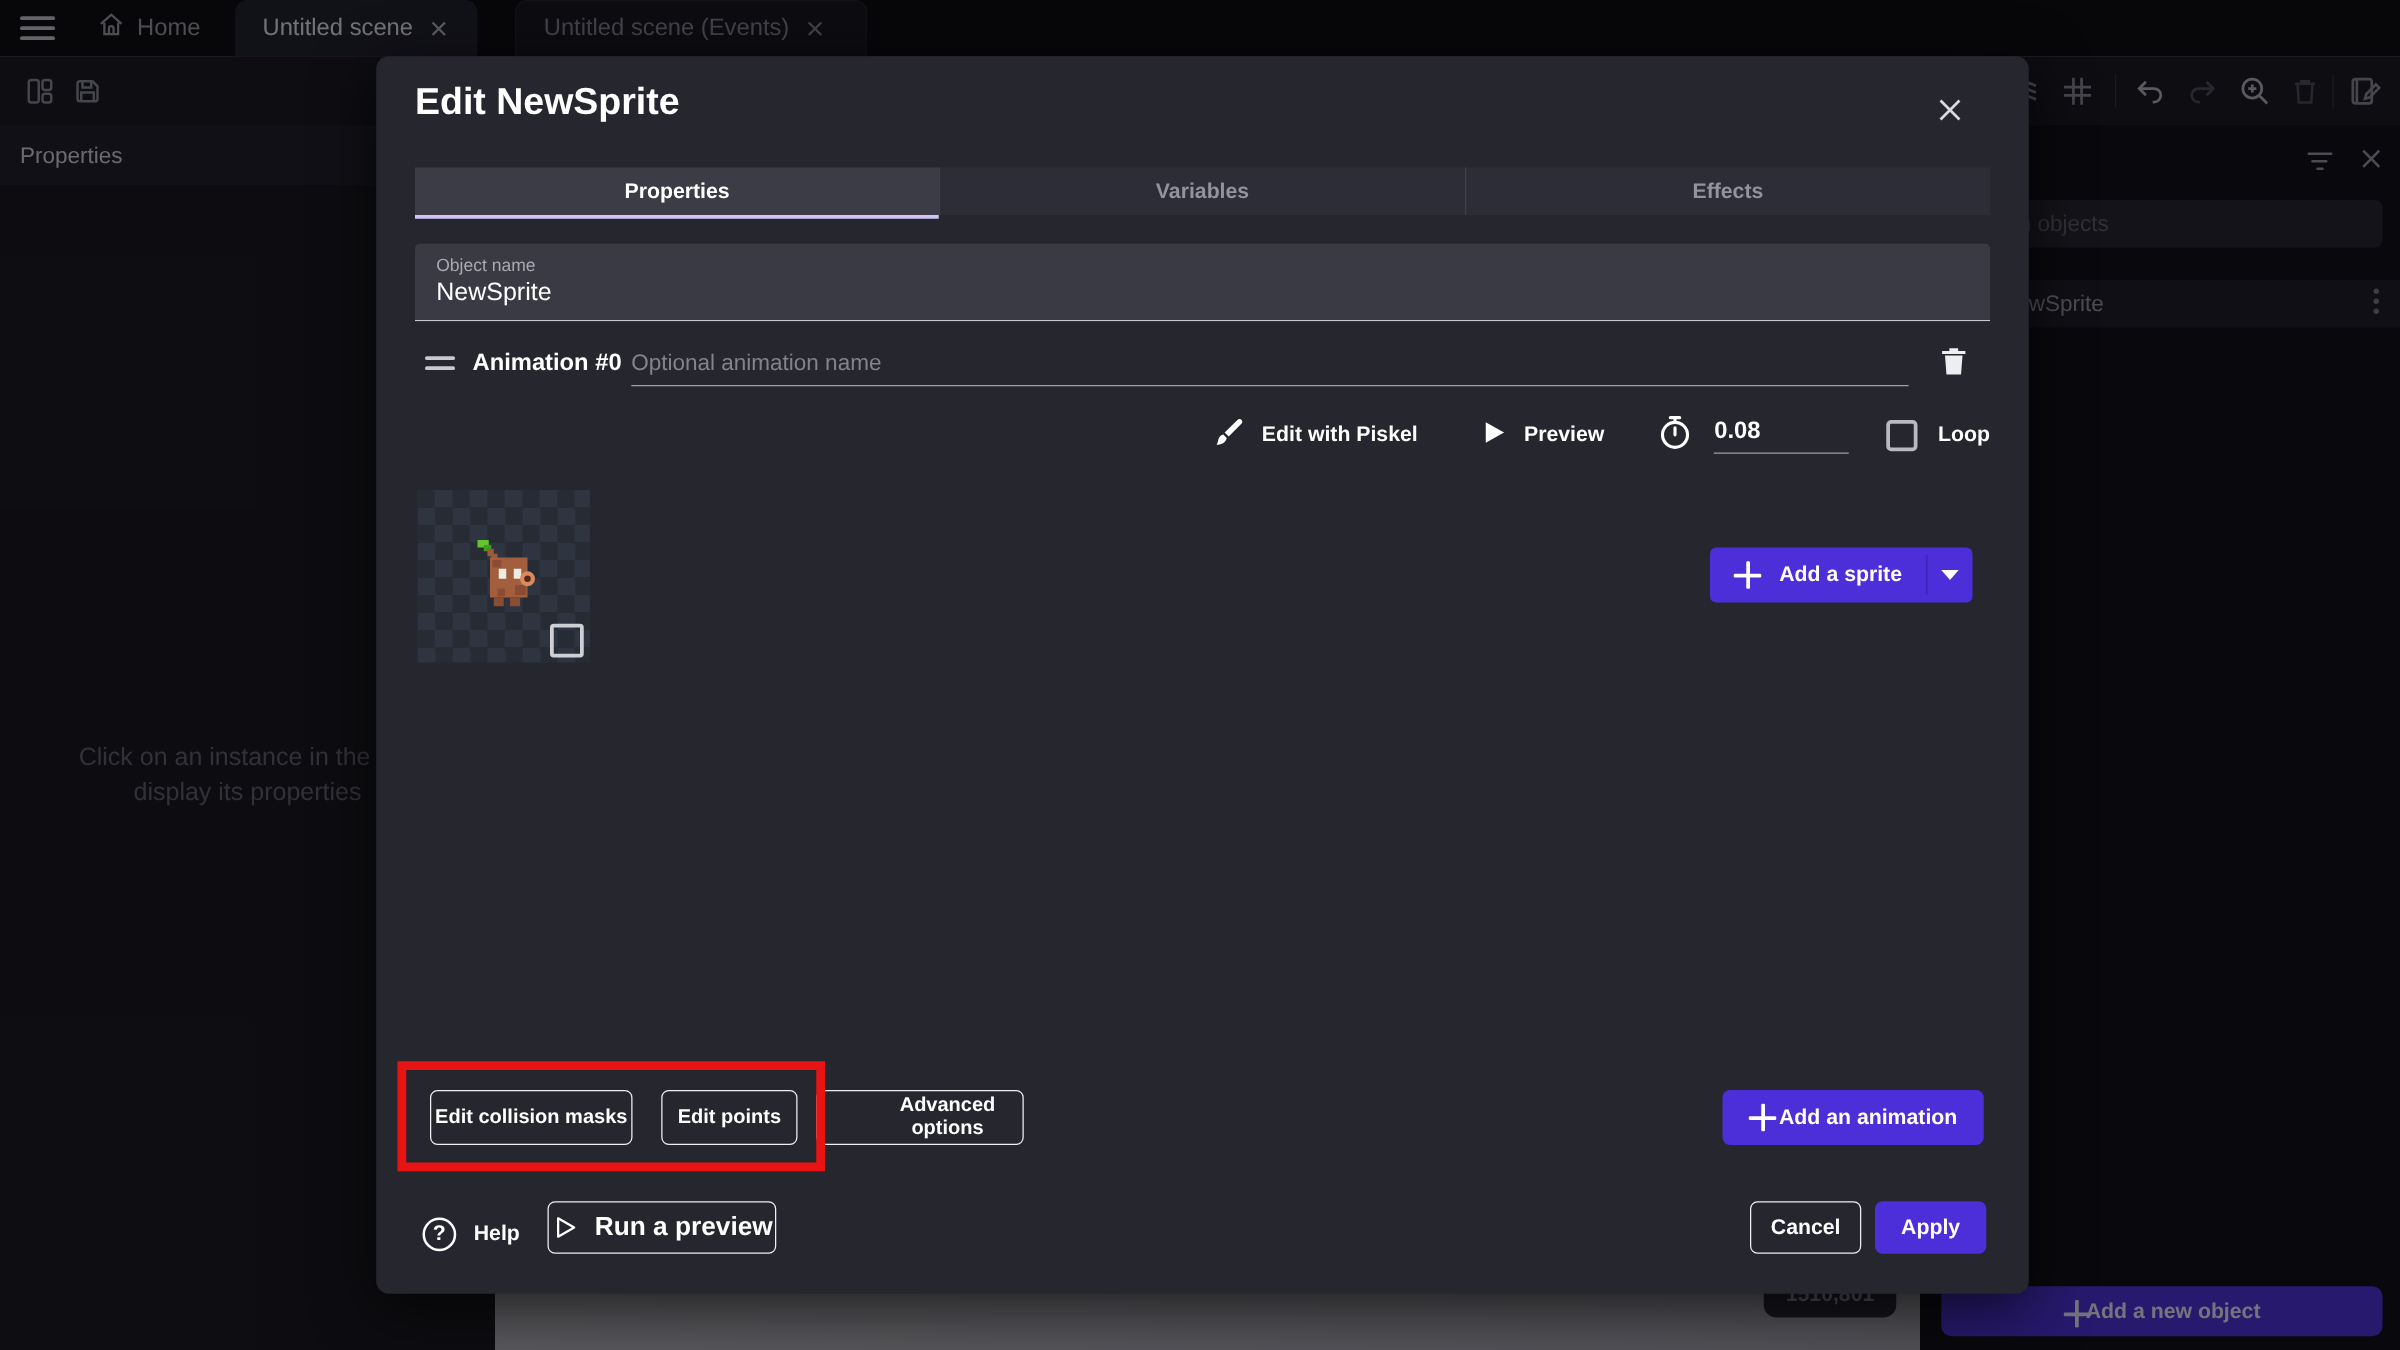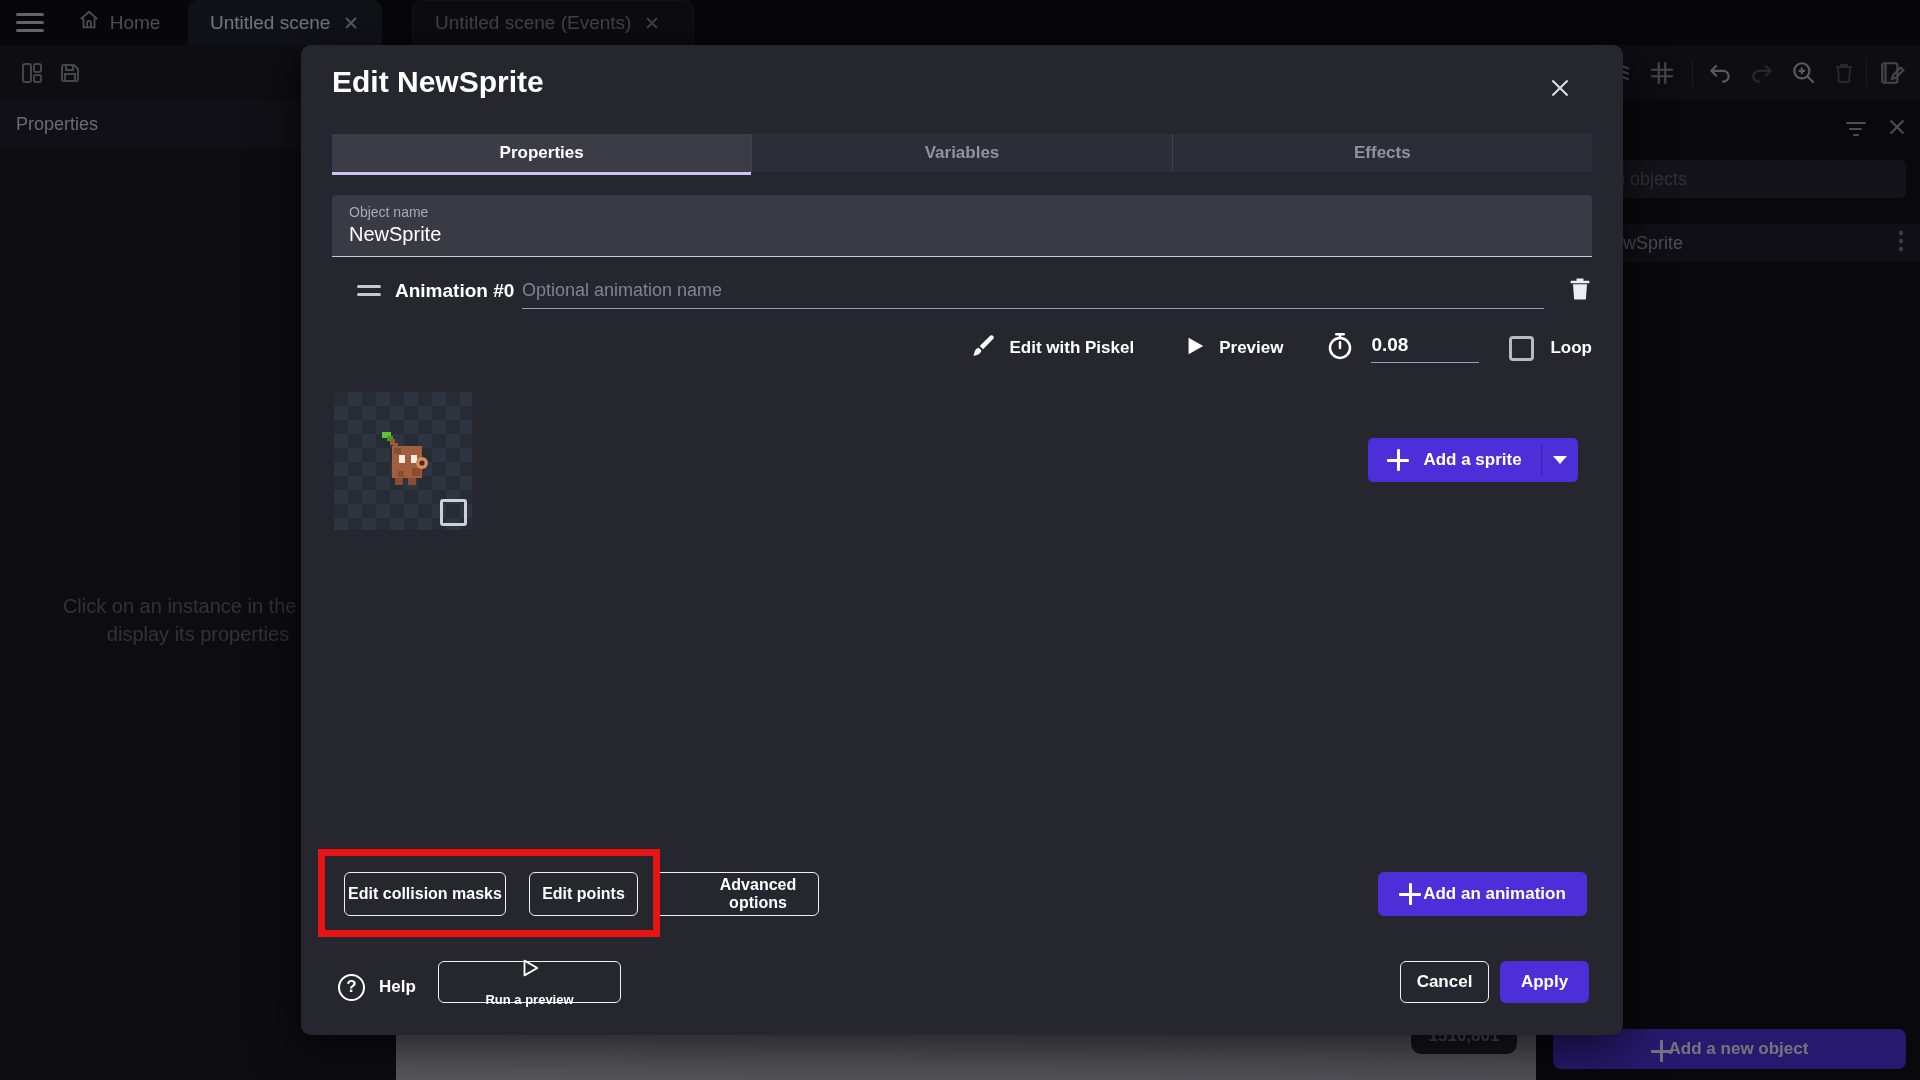--- a/index.html
+++ b/index.html
@@ -56,21 +56,21 @@
   .dlg-tabs { position:absolute; left:31px; top:89px; width:1260px; height:38px; display:flex; background:#2d2d37; }
   .dlg-tab { flex:1; display:flex; align-items:center; justify-content:center; font-size:17px; font-weight:bold; color:#93939e; position:relative; cursor:pointer; }
   .dlg-tab + .dlg-tab { border-left:1px solid #41414b; }
   .dlg-tab.on { background:#3c3c47; color:#fff; border-left:none; }
   .dlg-tab.on::after { content:""; position:absolute; left:0; right:0; bottom:-3px; height:3px; background:#cfc2f7; }
 
   .name-field { position:absolute; left:31px; top:150px; width:1260px; height:62px; background:#3a3a44; border-radius:4px 4px 0 0; border-bottom:1px solid #c9c9d4; padding:9px 0 0 17px; }
   .name-field .lbl { font-size:14px; color:#a9a9b2; }
   .name-field input { display:block; width:1200px; background:transparent; border:none; outline:none; color:#fff; font-size:20px; margin-top:3px; font-family:inherit; }
 
-  .anim-row { position:absolute; left:48px; top:228px; width:1260px; height:40px; }
+  .anim-row { position:absolute; left:31px; top:228px; width:1260px; height:40px; }
   .drag-handle { position:absolute; left:8px; top:12px; width:24px; cursor:grab; }
   .drag-handle i { display:block; height:3px; background:#c9c9d1; border-radius:2px; margin-bottom:5px; }
   .anim-label { position:absolute; left:46px; top:7px; font-size:19px; font-weight:bold; }
   .anim-name { position:absolute; left:173px; top:0; width:1022px; height:36px; border-bottom:1px solid #9aa0ad; }
   .anim-name input { width:100%; height:100%; background:transparent; border:none; outline:none; color:#e8e8ee; font-size:18px; font-family:inherit; }
   .anim-name input::placeholder { color:#83838e; }
   .trash-btn { position:absolute; right:13px; top:2px; width:30px; height:30px; color:#eceef2; cursor:pointer; }
 
   .tools-row { position:absolute; left:31px; top:283px; width:1260px; height:40px; display:flex; align-items:center; justify-content:flex-end; font-weight:bold; font-size:17px; }
   .tool-item { display:flex; align-items:center; gap:13px; cursor:pointer; }
@@ -92,21 +92,21 @@
   .add-sprite .caret { width:36px; display:flex; align-items:center; justify-content:center; }
   .caret-down { width:0; height:0; border-left:7px solid transparent; border-right:7px solid transparent; border-top:8px solid #fff; }
 
   .ecm-btn { position:absolute; left:43px; top:827px; width:162px; height:44px; font-size:16px; }
   .ep-btn  { position:absolute; left:228px; top:827px; width:109px; height:44px; font-size:16px; }
   .ao-btn  { position:absolute; left:352px; top:827px; width:166px; height:44px; font-size:16px;padding-left:44px; }
   .add-anim { position:absolute; left:1077px; top:827px; width:209px; height:44px; font-size:17px; gap:2px; border-radius:6px; }
 
   .help-item { position:absolute; left:37px; top:921px; height:42px; display:flex; align-items:center; gap:14px; font-weight:bold; font-size:17px; cursor:pointer; }
   .qcircle { width:27px; height:27px; border:2.5px solid #fff; border-radius:50%; display:flex; align-items:center; justify-content:center; font-size:17px; font-weight:bold; }
-  .run-btn { position:absolute; left:137px; top:916px; width:183px; height:42px; font-size:13px; gap:13px;flex-direction:column; }
+  .run-btn { position:absolute; left:137px; top:916px; width:183px; height:42px; font-size:21px; gap:13px; }
   .cancel-btn { position:absolute; left:1099px; top:916px; width:89px; height:42px; font-size:17px; }
   .apply-btn { position:absolute; left:1199px; top:916px; width:89px; height:42px; font-size:17px; }
 
   .red-annot { position:absolute; left:318px; top:849px; width:342px; height:88px; border:7px solid #e81414; z-index:50; pointer-events:none; }
 
   .plus { position:relative; width:22px; height:22px; }
   .plus::before, .plus::after { content:""; position:absolute; background:currentColor; border-radius:1px; }
   .plus::before { left:0; top:9.5px; width:22px; height:3px; }
   .plus::after { left:9.5px; top:0; width:3px; height:22px; }
 </style>

